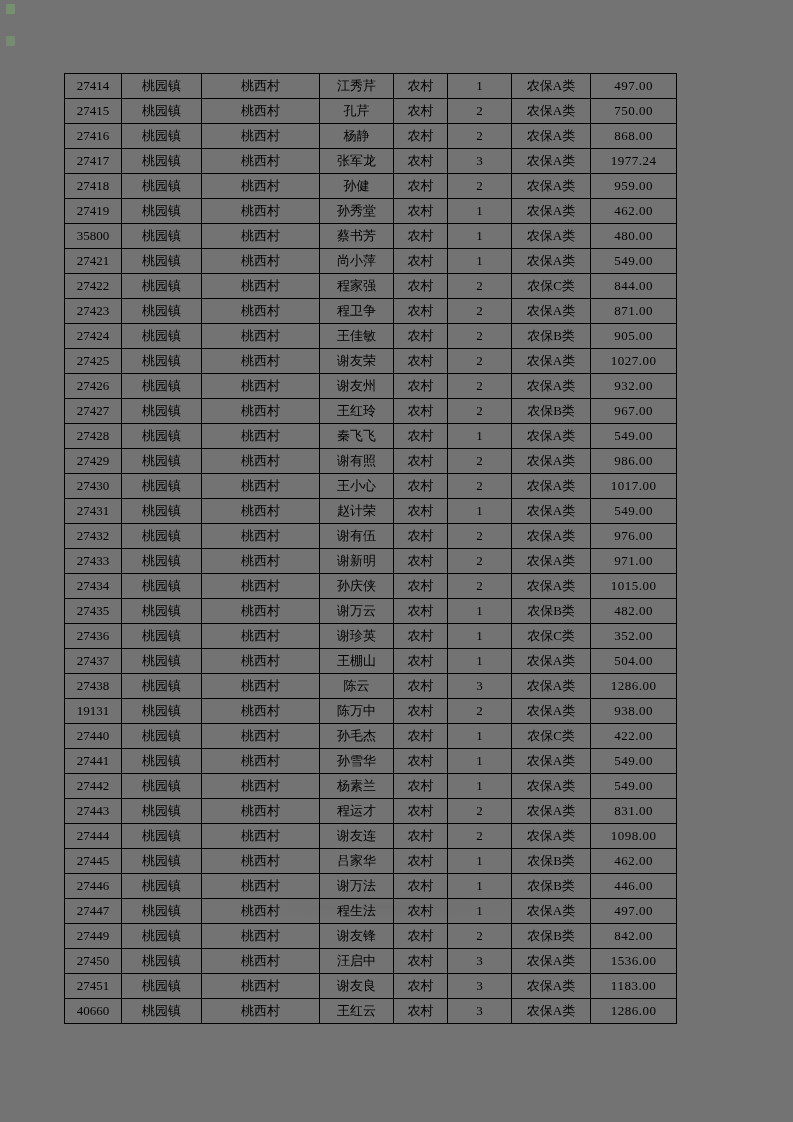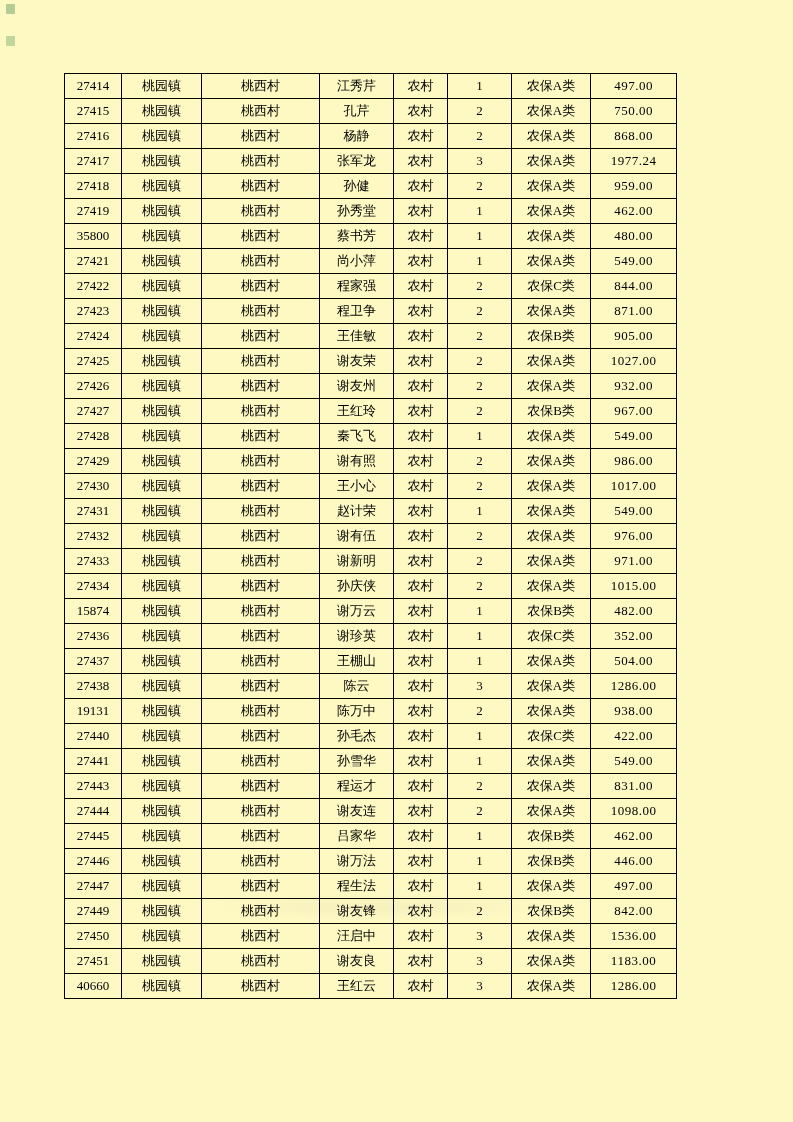--- a/index.html
+++ b/index.html
@@ -5,21 +5,21 @@
     html, body {
       margin: 0;
       padding: 0;
       background: #ffffff;
       font-family: "Liberation Serif", "DejaVu Serif", serif;
     }
     .page {
       position: relative;
       width: 793px;
       height: 1122px;
-      background: #fef9c3;
+      background: #737373;
       overflow: hidden;
     }
     table.grid {
       position: absolute;
       left: 64px;
       top: 73px;
       border-collapse: collapse;
       table-layout: fixed;
       font-size: 13px;
       color: #000000;
@@ -285,21 +285,21 @@
           <td class="col-id">27434</td>
           <td class="col-town">桃园镇</td>
           <td class="col-village">桃西村</td>
           <td class="col-name">孙庆侠</td>
           <td class="col-residence">农村</td>
           <td class="col-count">2</td>
           <td class="col-insurance_type">农保A类</td>
           <td class="col-amount">1015.00</td>
         </tr>
         <tr>
-          <td class="col-id">15874</td>
+          <td class="col-id">27435</td>
           <td class="col-town">桃园镇</td>
           <td class="col-village">桃西村</td>
           <td class="col-name">谢万云</td>
           <td class="col-residence">农村</td>
           <td class="col-count">1</td>
           <td class="col-insurance_type">农保B类</td>
           <td class="col-amount">482.00</td>
         </tr>
         <tr>
           <td class="col-id">27436</td>
@@ -349,20 +349,30 @@
           <td class="col-residence">农村</td>
           <td class="col-count">1</td>
           <td class="col-insurance_type">农保C类</td>
           <td class="col-amount">422.00</td>
         </tr>
         <tr>
           <td class="col-id">27441</td>
           <td class="col-town">桃园镇</td>
           <td class="col-village">桃西村</td>
           <td class="col-name">孙雪华</td>
+          <td class="col-residence">农村</td>
+          <td class="col-count">1</td>
+          <td class="col-insurance_type">农保A类</td>
+          <td class="col-amount">549.00</td>
+        </tr>
+        <tr>
+          <td class="col-id">27442</td>
+          <td class="col-town">桃园镇</td>
+          <td class="col-village">桃西村</td>
+          <td class="col-name">杨素兰</td>
           <td class="col-residence">农村</td>
           <td class="col-count">1</td>
           <td class="col-insurance_type">农保A类</td>
           <td class="col-amount">549.00</td>
         </tr>
         <tr>
           <td class="col-id">27443</td>
           <td class="col-town">桃园镇</td>
           <td class="col-village">桃西村</td>
           <td class="col-name">程运才</td>

